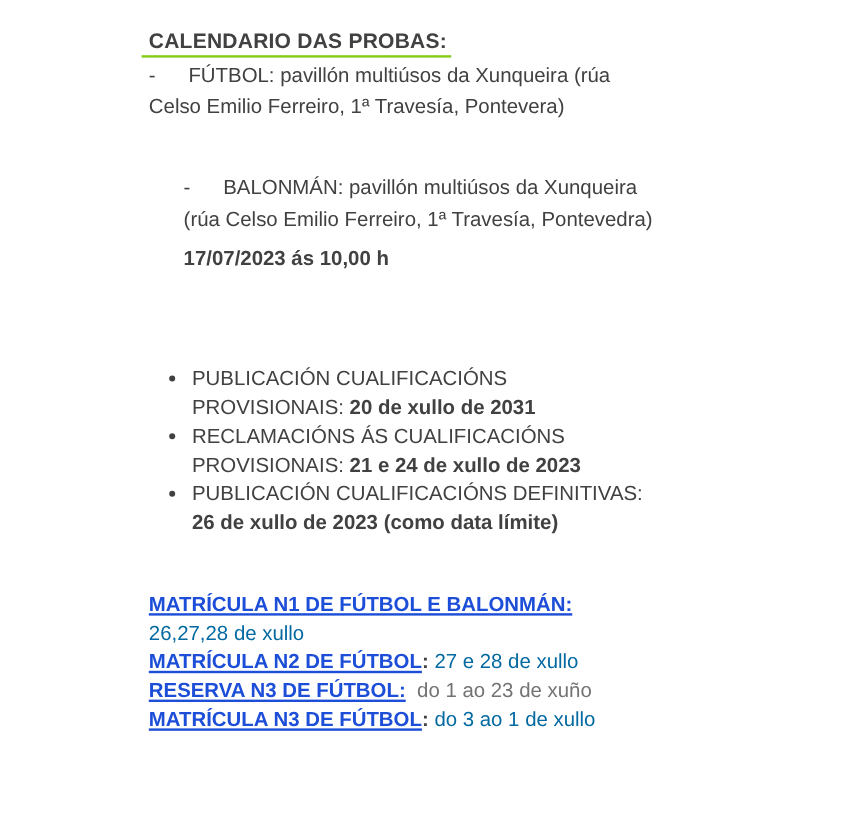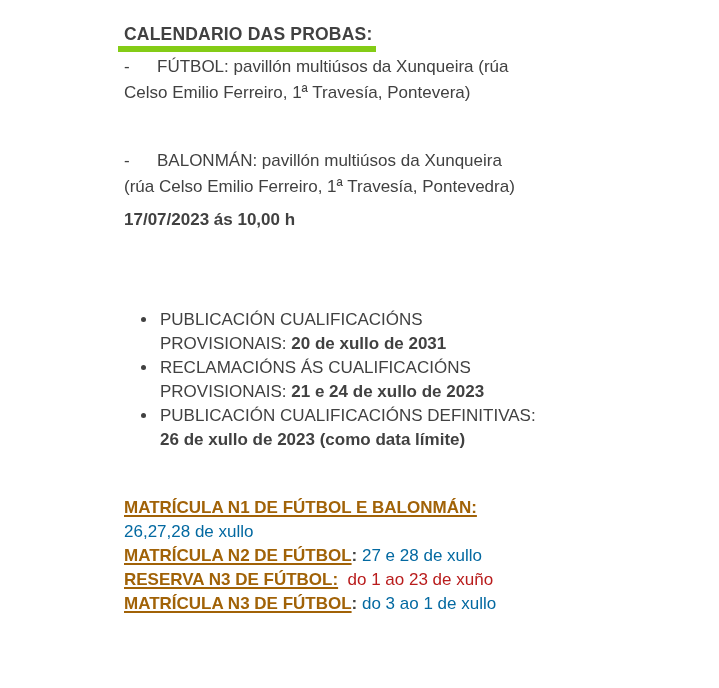--- a/index.html
+++ b/index.html
@@ -25,32 +25,32 @@
   .title {
     margin: 0;
     font-size: 17.5px;
     font-weight: 700;
     line-height: 20px;
     letter-spacing: 0.2px;
     color: #414141;
   }
   .title-text {
     display: inline-block;
-    border-bottom: 6px solid #84cc16;
+    border-bottom: 2px solid #84cc16;
     padding: 0 4px 2px 6px;
     margin-left: -6px;
     white-space: pre-wrap;
   }
   .event {
     margin: 0;
     line-height: 26px;
     white-space: pre-wrap;
   }
   .event-block-1 { margin-top: 2px; }
-  .event-block-2 { margin-top: 42px; }
+  .event-block-2 { margin-top: 42px; margin-left: 29px; }
   .dash {
     display: inline-block;
     width: 33px;
   }
   .datetime {
     margin: 10px 0 0 0;
     font-weight: 700;
     line-height: 20px;
     white-space: pre-wrap;
   }
@@ -64,33 +64,33 @@
     padding-left: 2px;
   }
   .b { font-weight: 700; }
   .enrollment { margin-top: 44px; }
   .enroll-line {
     margin: 0;
     line-height: 24px;
     white-space: pre-wrap;
   }
   .link {
-    color: #a16207;
+    color: #1d4ed8;
     font-weight: 700;
     text-decoration: underline;
     text-decoration-thickness: 1.5px;
     text-underline-offset: 2px;
     cursor: pointer;
   }
   .sep {
     color: #414141;
     font-weight: 700;
   }
   .val-blue { color: #0369a1; }
-  .val-dark { color: #b91c1c; }
+  .val-dark { color: #737373; }
 </style>
 </head>
 <body>
 
 <div class="page">
 
   <h1 class="title"><span class="title-text">CALENDARIO DAS PROBAS:</span></h1>
 
   <div class="event-block-1">
     <p class="event"><span class="dash">-</span><span>FÚTBOL: pavillón multiúsos da Xunqueira (rúa</span><br><span>Celso Emilio Ferreiro, 1ª Travesía, Pontevera)</span></p>

